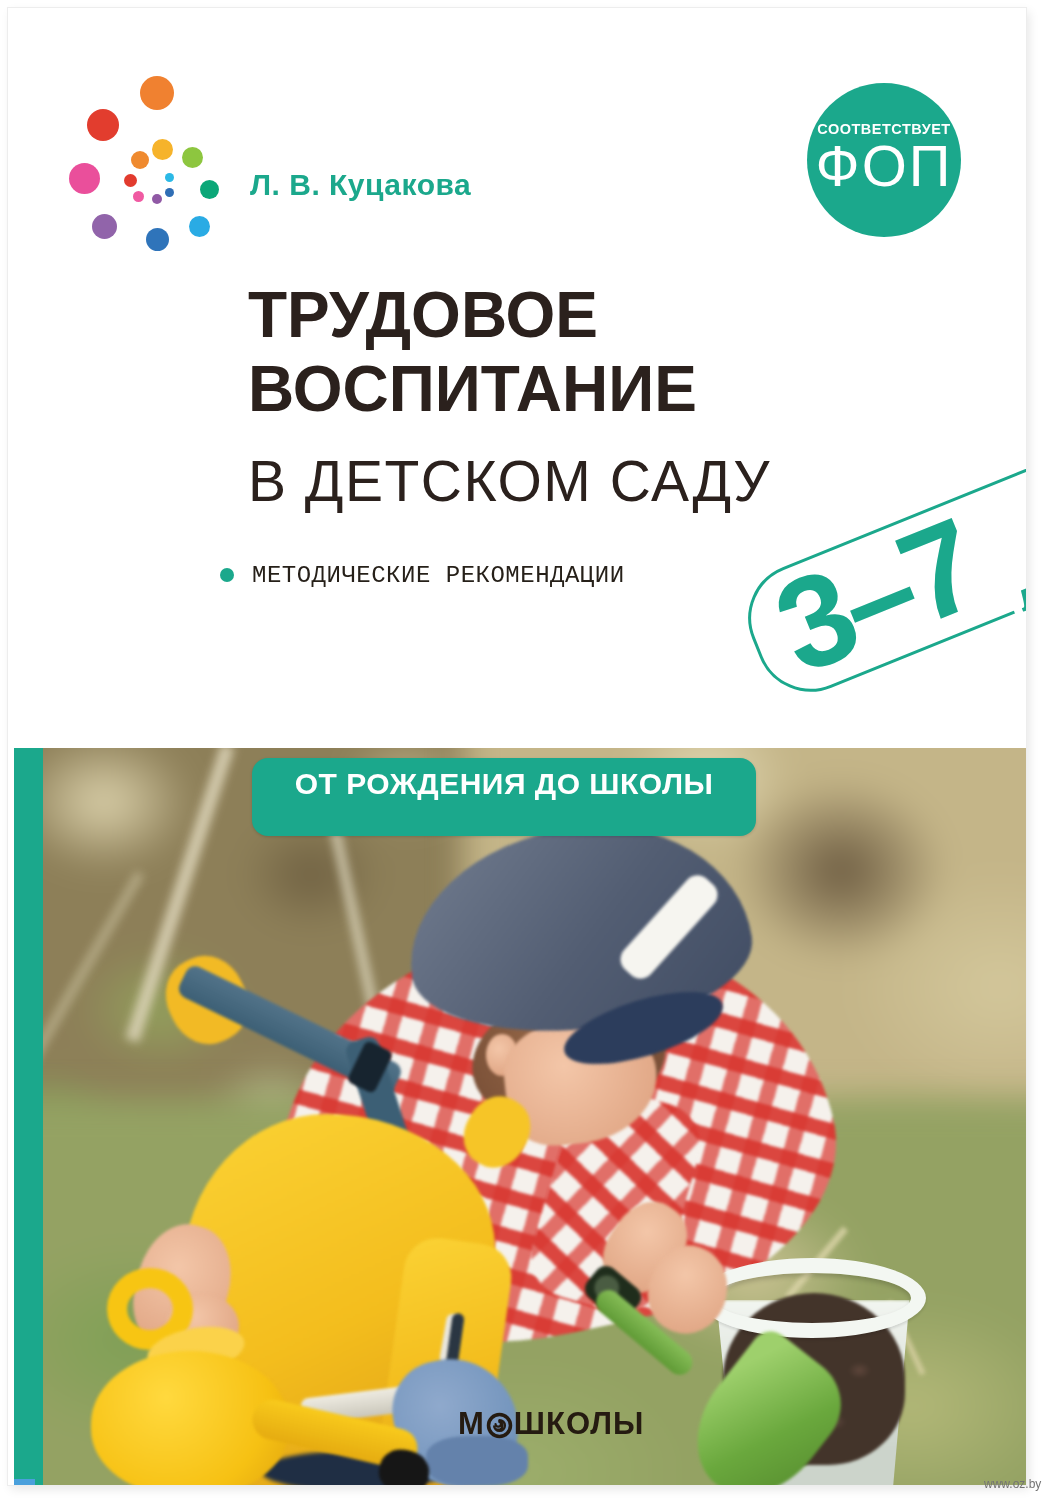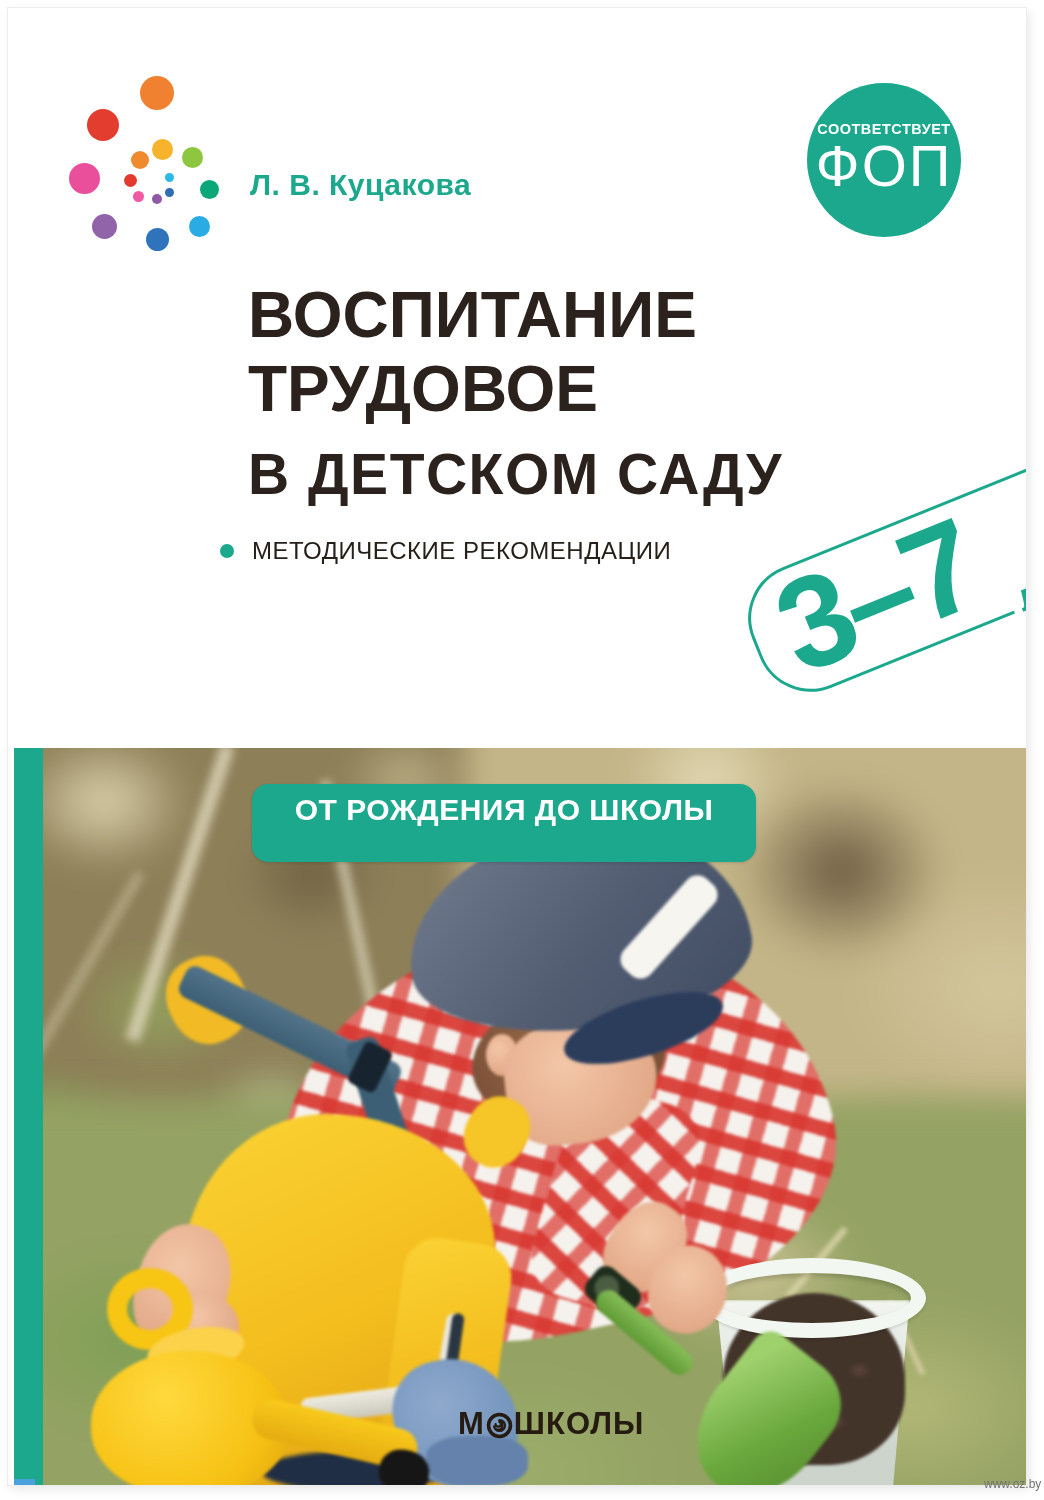--- a/index.html
+++ b/index.html
@@ -11,22 +11,22 @@
     overflow:hidden;box-shadow:0 0 0 1px #ededed,3px 4px 10px rgba(0,0,0,.10);}
   
   .dot{position:absolute;border-radius:50%;}
   .author{left:242px;top:160px;font-size:30px;font-weight:600;color:var(--green);letter-spacing:.5px;}
   .fop-badge{left:799px;top:75px;width:154px;height:154px;border-radius:50%;background:var(--green);
     color:#fff;text-align:center;}
   .fop-line1{margin-top:38px;font-size:14.5px;font-weight:600;letter-spacing:.5px;}
   .fop-line2{font-size:58px;font-weight:400;letter-spacing:2px;line-height:1.0;}
   .title{left:240px;top:270px;color:var(--title-color);}
   .title .t-bold{font-size:64px;font-weight:800;line-height:74px;letter-spacing:0;}
-  .title .t-light{font-size:57px;font-weight:700;line-height:70px;letter-spacing:1.5px;margin-top:13px;}
-  .features{left:212px;top:518px;}
+  .title .t-light{font-size:57px;font-weight:400;line-height:70px;letter-spacing:1.5px;margin-top:20px;}
+  .features{left:212px;top:542px;font-family:Liberation Mono, monospace;}
   .feature{display:flex;align-items:center;height:50px;}
   .feature .bdot{width:14px;height:14px;border-radius:50%;background:var(--green);margin-right:18px;flex:none;}
   .feature .ftext{font-size:24px;font-weight:500;color:#262019;letter-spacing:.5px;}
   
   .age-badge{left:748px;top:575px;width:400px;height:130px;border:3px solid var(--green);
     border-radius:55px;transform:rotate(-22deg);transform-origin:left center;}
   .age-range{position:absolute;left:28px;top:-16px;font-size:130px;line-height:150px;font-weight:800;
     color:var(--green);letter-spacing:-6px;}
   .age-unit{position:absolute;left:250px;top:94px;font-size:38px;font-weight:600;color:var(--green);
     background:#fff;padding:0 8px;}
@@ -38,21 +38,21 @@
   .blur5{filter:blur(5px);}
   .blur2{filter:blur(2px);}
   .soft{filter:blur(1.5px);}
   .gingham{background-color:#f5f1ec;
     background-image:
       repeating-linear-gradient(28deg,rgba(216,55,48,.92) 0 15px,rgba(216,55,48,0) 15px 38px),
       repeating-linear-gradient(118deg,rgba(216,55,48,.70) 0 15px,rgba(216,55,48,0) 15px 38px);}
   .skin{background:radial-gradient(circle at 40% 35%,#f3c6a8,#e2a988 75%,#d09374);}
   .yellow{background:linear-gradient(155deg,#fad032 5%,#f3bd1d 55%,#dc9d14);}
   
-  .banner{left:244px;top:776px;width:504px;height:78px;background:var(--green);border-radius:16px;
+  .banner{left:244px;top:750px;width:504px;height:78px;background:var(--green);border-radius:16px;
     color:#fff;text-align:center;box-shadow:0 1px 3px rgba(0,0,0,.15);}
   .banner-title{margin-top:9px;font-size:30px;font-weight:800;letter-spacing:.5px;}
   .banner-sub{margin-top:3px;font-size:16px;font-weight:500;letter-spacing:5px;}
   
   .publisher{left:450px;top:1398px;display:flex;align-items:center;color:#251b11;
     font-size:31px;font-weight:800;letter-spacing:1px;}
   .publisher svg{margin:3px 1px 0 1px;display:block;}
   .watermark{position:absolute;left:984px;top:1477px;font-size:12px;color:#737373;z-index:50;}
 </style>
 </head>
@@ -79,22 +79,22 @@
   </div>
 
   <div class="abs fop-badge">
     <div class="fop-line1">СООТВЕТСТВУЕТ</div>
     <div class="fop-line2">ФОП</div>
   </div>
 
   <div class="abs author">Л. В. Куцакова</div>
 
   <div class="abs title">
+    <div class="t-bold">ТРУДОВОЕ</div>
     <div class="t-bold">ВОСПИТАНИЕ</div>
-    <div class="t-bold">ТРУДОВОЕ</div>
     <div class="t-light">В ДЕТСКОМ САДУ</div>
   </div>
 
   <div class="abs features">
     <div class="feature">
       <span class="bdot"></span>
       <span class="ftext">МЕТОДИЧЕСКИЕ РЕКОМЕНДАЦИИ</span>
     </div>
   </div>
 

